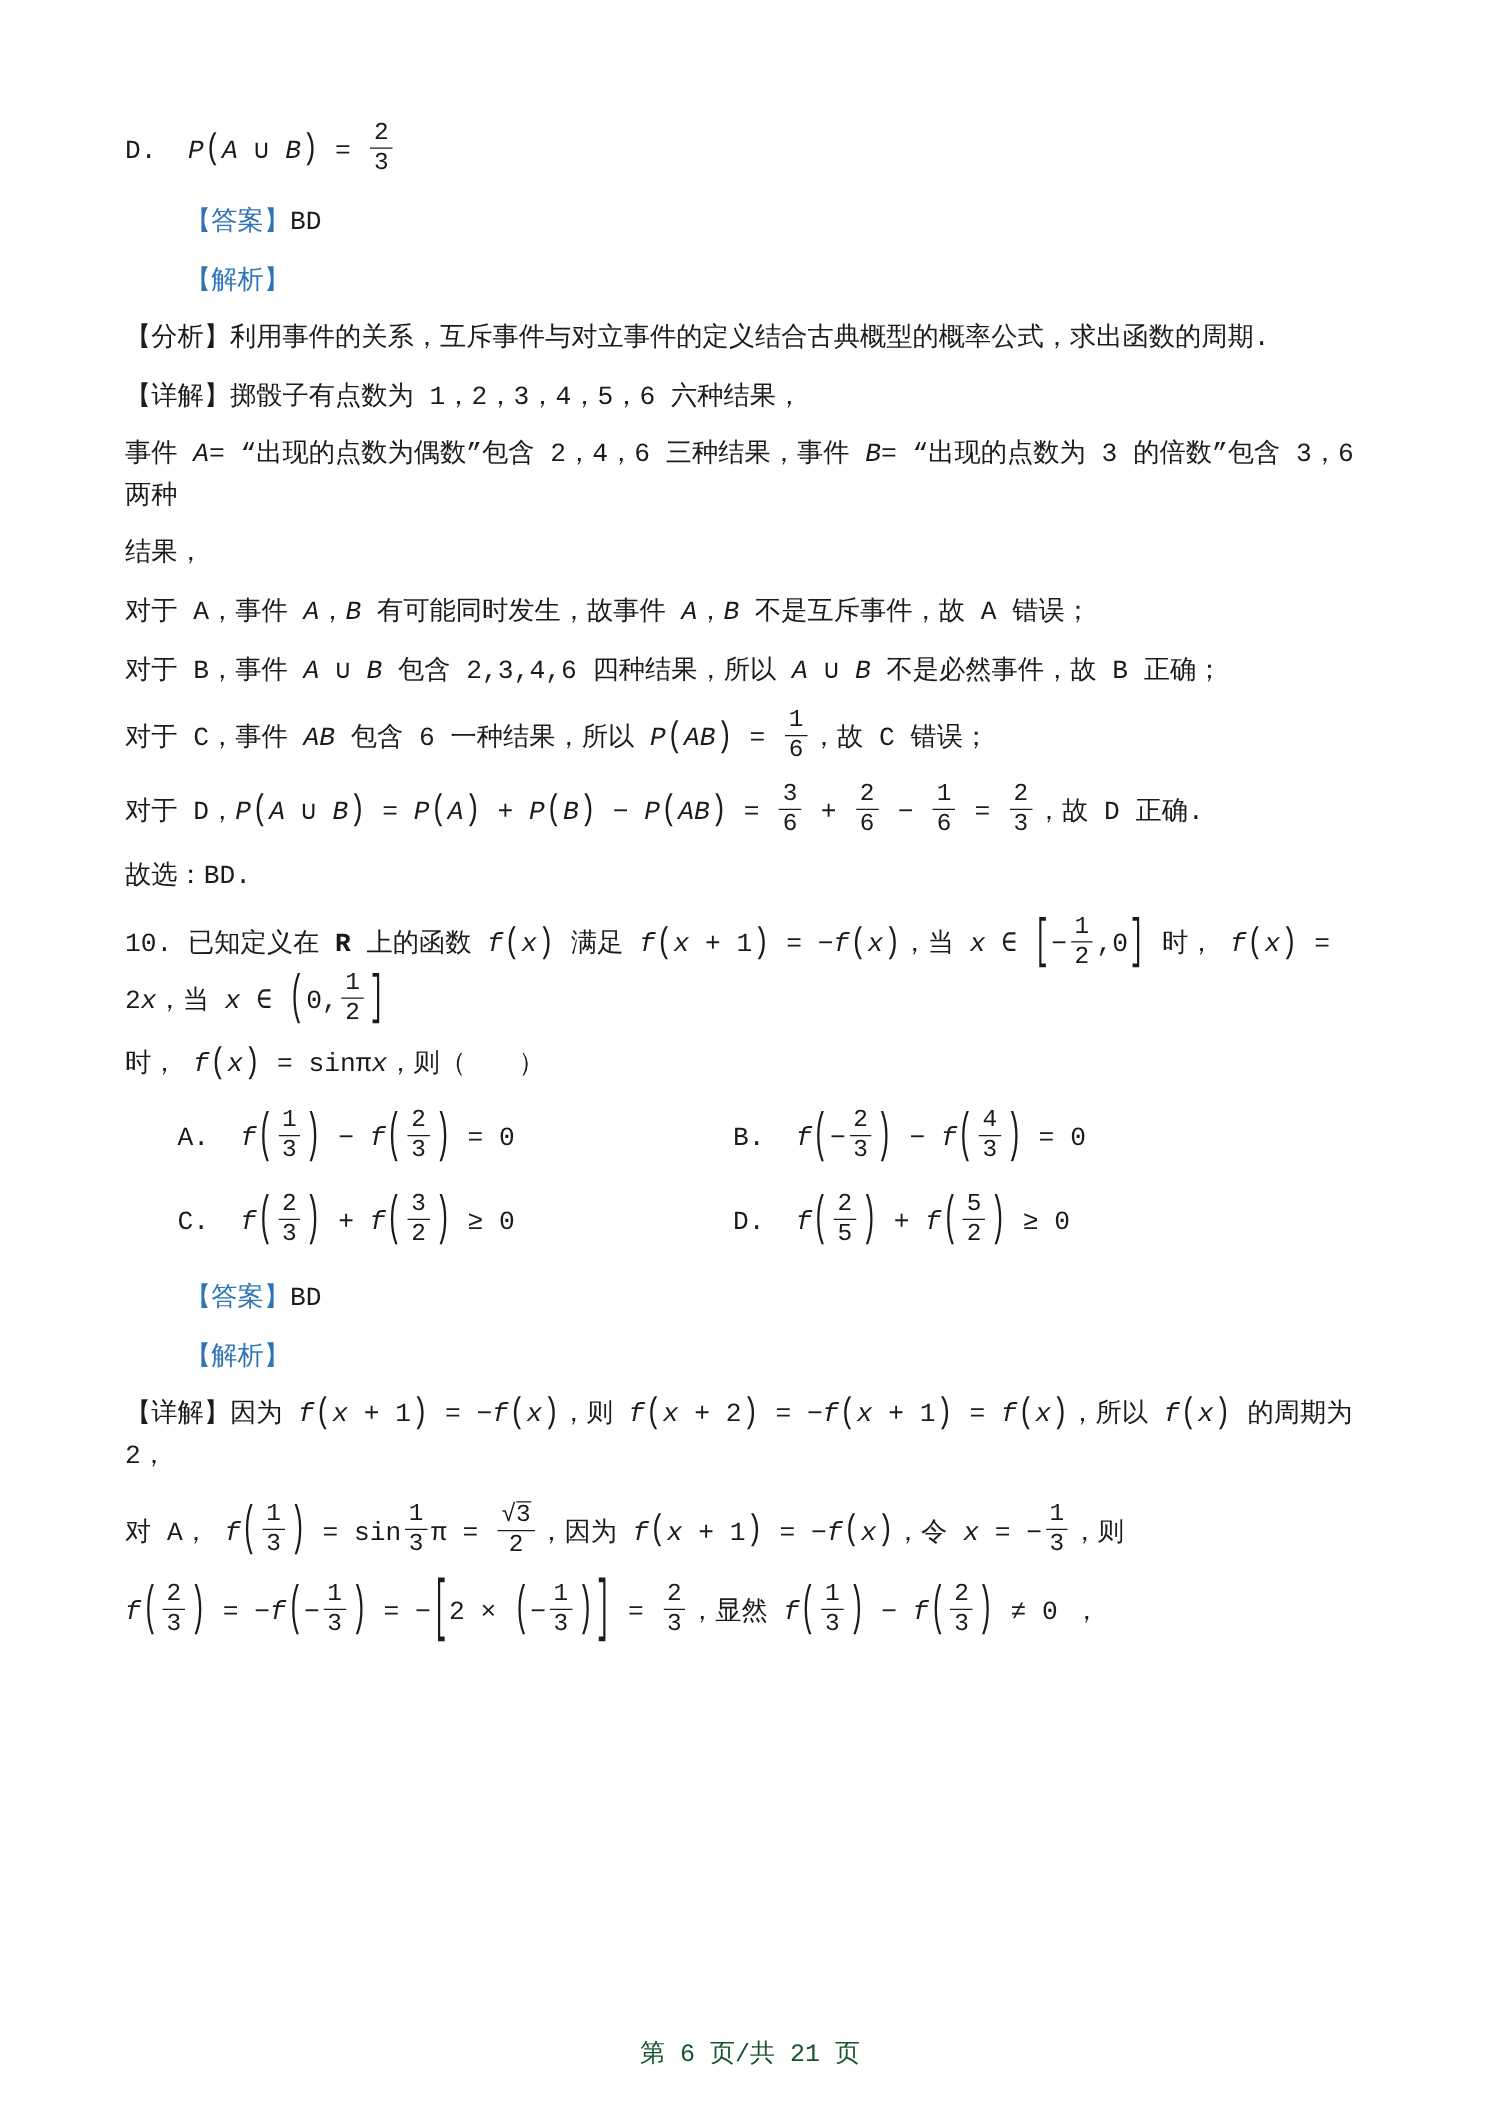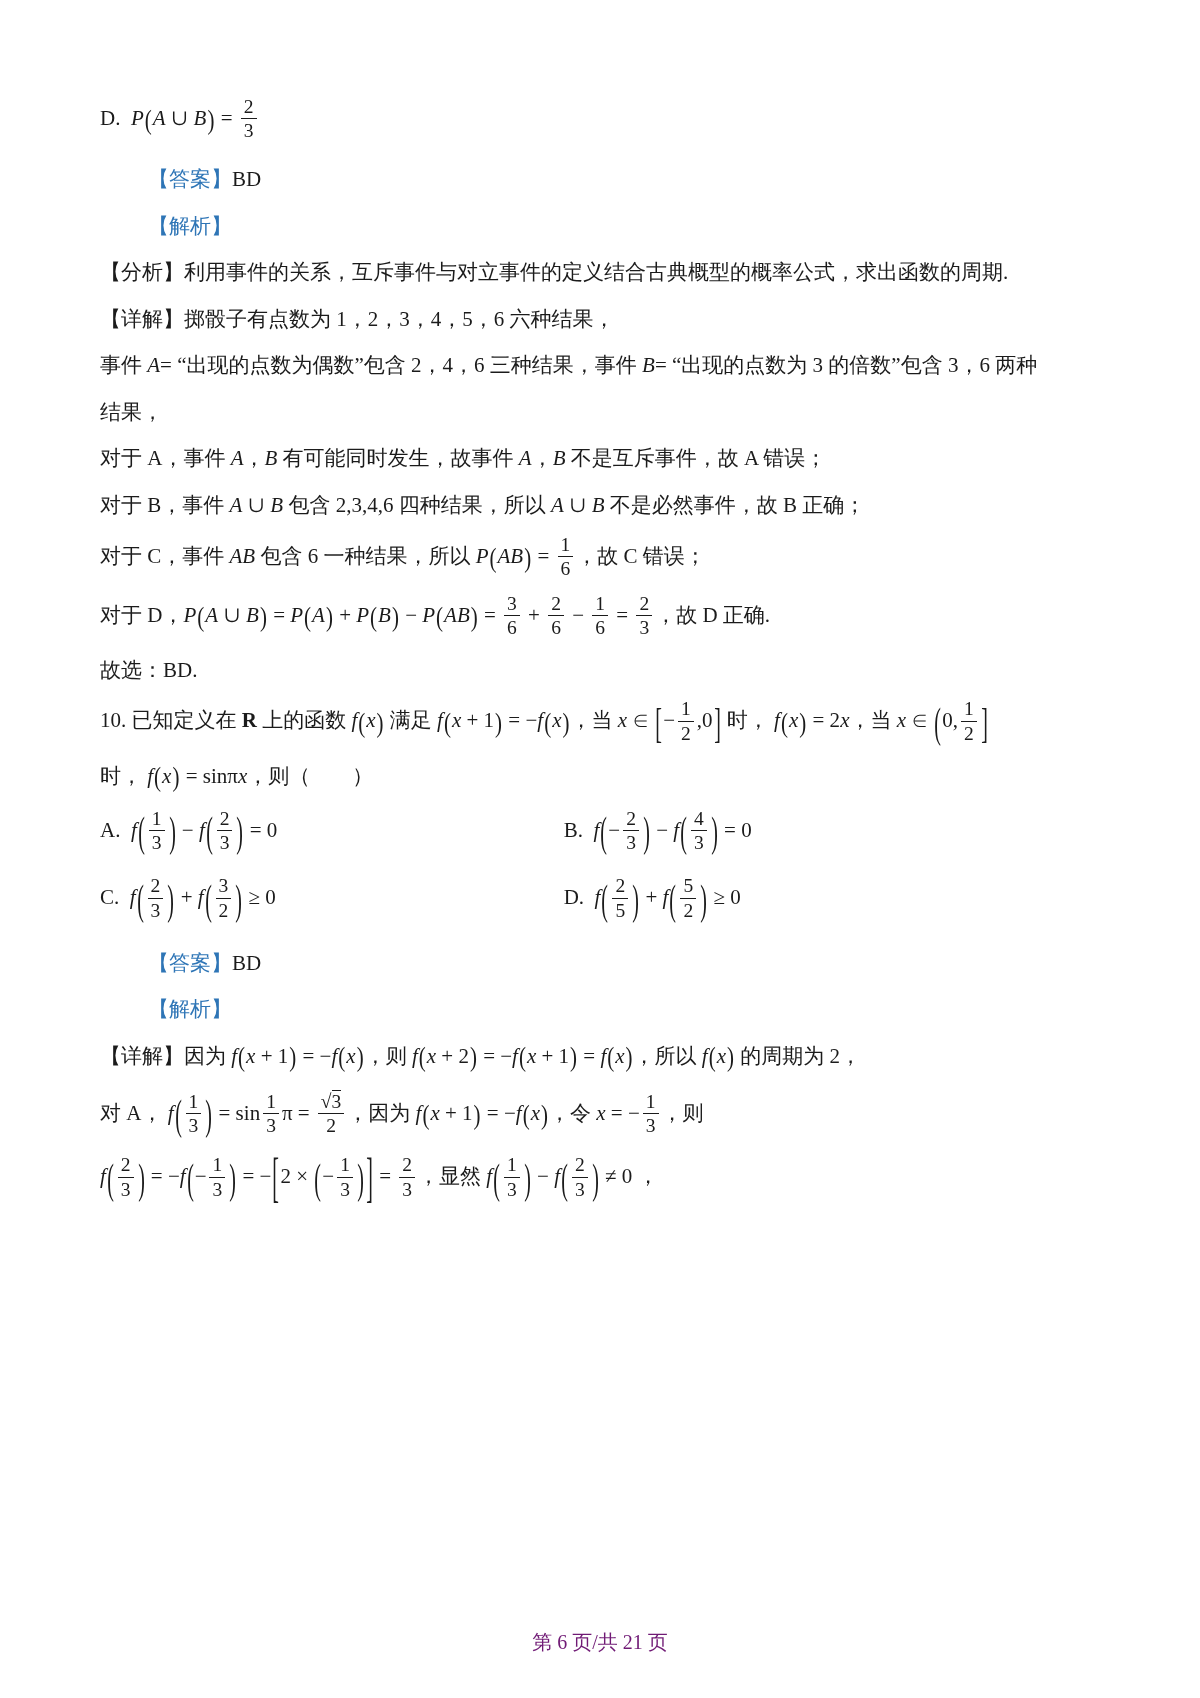--- a/index.html
+++ b/index.html
@@ -4,36 +4,36 @@
 <style>
   :root { --label-blue: #2E75B6; --ink: #1b1b1b; }
   html,body { margin:0; padding:0; background:#ffffff; }
   .page {
     position: relative;
     width: 1200px;
     height: 1698px;
     margin: 0 auto;
     background: #ffffff;
     color: var(--ink);
-    font-family: Liberation Serif, serif;
+    font-family: Liberation Mono, monospace;
     overflow: hidden;
   }
   .content {
     position: absolute;
     left: 100px;
     top: 98px;
     width: 1008px;
   }
   .line {
     font-size: 21px;
     line-height: 1.55;
     margin-bottom: 14px;
   }
   .line > span, .opt-cell > span { white-space: pre-wrap; }
-  .row { display: flex; align-items: flex-start; }
+  .row { display: flex; align-items: flex-start; margin-left: 42px; }
   .opt-cell { flex: 0 0 46%; }
   .opt-cell + .opt-cell { flex: 1; }
 
   .cjk  { }
   .blab { color: var(--label-blue); margin-left: 48px; }
   .mi   { font-style: italic; }
   .mr   { }
   .mb   { font-weight: bold; }
 
   .bd {
@@ -70,21 +70,21 @@
   [data-name="options-row-1"]       { margin-bottom: 22px; }
   [data-name="options-row-2"]       { margin-bottom: 24px; }
   [data-name="detail2-line-2"]      { margin-top: 20px; margin-bottom: 18px; }
 
   .footer {
     position: absolute;
     left: 0; right: 0;
     bottom: 42px;
     text-align: center;
     font-size: 20px;
-    color: #701a75;
+    color: #14532d;
   }
 </style>
 </head>
 <body>
 
 <div class="page" data-name="page">
   <div class="content" data-name="document-content">
       <div class="line" data-name="option-d-line"><span class="mr" data-name="math-roman">D.  </span><span class="mi" data-name="math-variable">P</span><span class="bd bd-md" data-name="math-delimiter">(</span><span class="mi" data-name="math-variable">A</span><span class="mr" data-name="math-roman"> ∪ </span><span class="mi" data-name="math-variable">B</span><span class="bd bd-md" data-name="math-delimiter">)</span><span class="mr" data-name="math-roman"> = </span><span class="frac" data-name="math-fraction"><span class="num" data-name="fraction-numerator">2</span><span class="den" data-name="fraction-denominator">3</span></span></div>
       <div class="line" data-name="answer-label-line-1"><span class="blab" data-name="section-label">【答案】</span><span class="mr" data-name="math-roman">BD</span></div>
       <div class="line" data-name="analysis-header-line-1"><span class="blab" data-name="section-label">【解析】</span></div>

